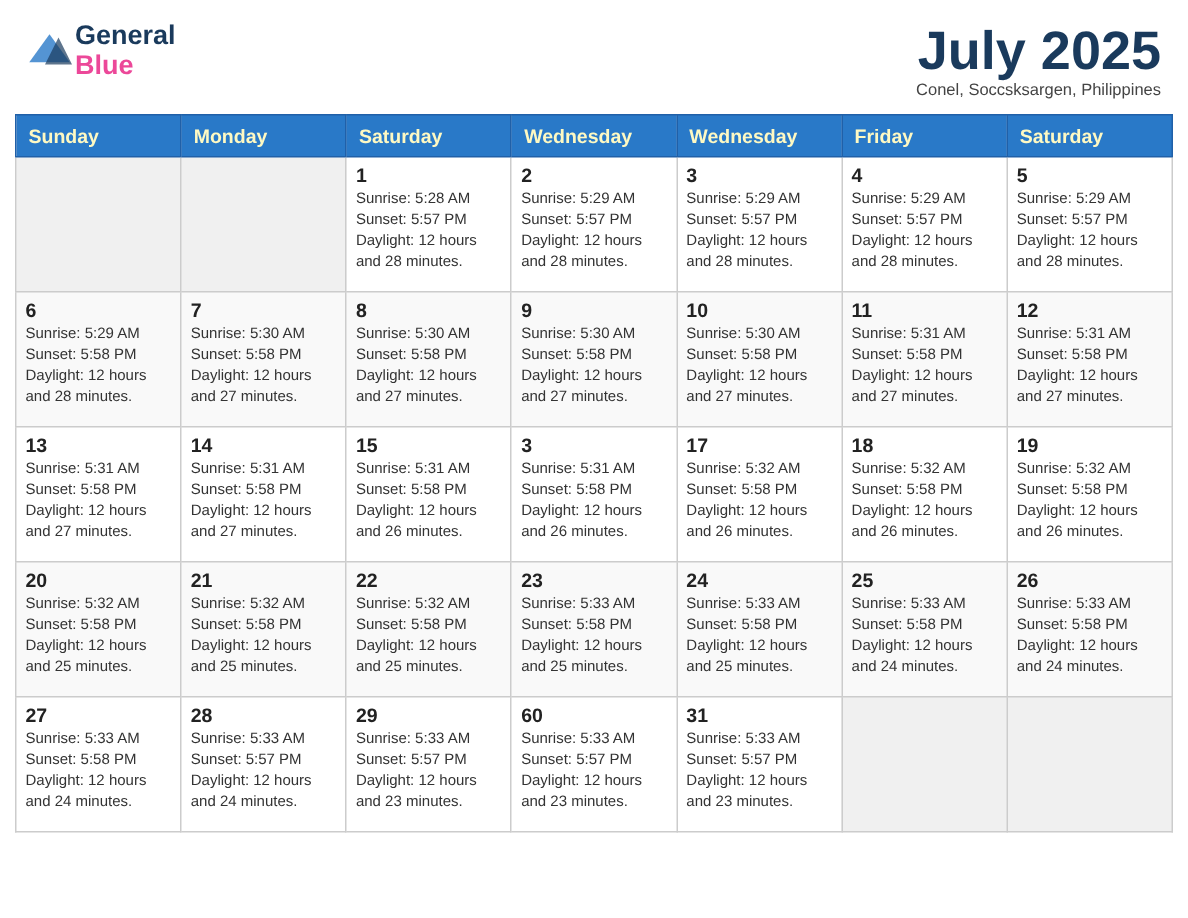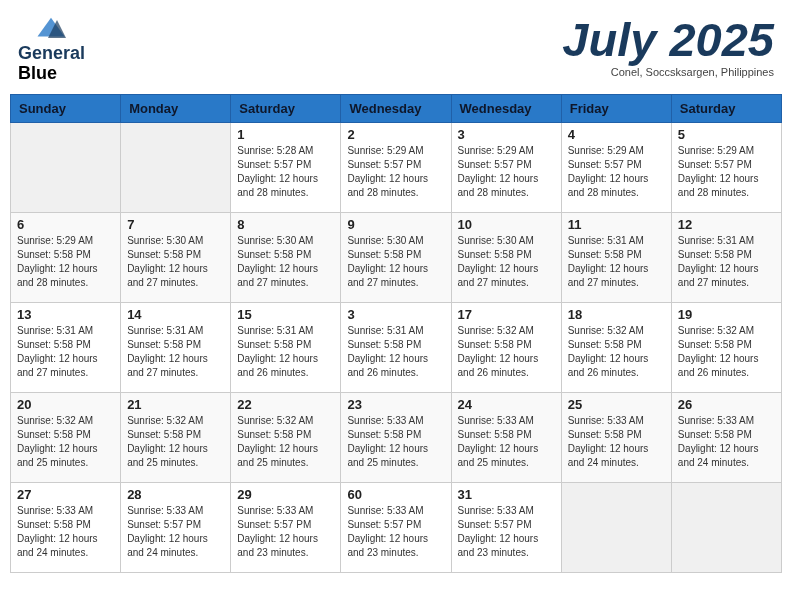--- a/index.html
+++ b/index.html
@@ -13,58 +13,56 @@
     .header {
       display: flex;
       justify-content: space-between;
       align-items: flex-start;
       margin-bottom: 6px;
       padding: 4px 8px;
     }
     .logo {
       display: flex;
       align-items: center;
-      flex-direction: column;
     }
     .logo-text {
       font-size: 18px;
       font-weight: bold;
       color: #1a3a5c;
       line-height: 1.1;
     }
     .logo-text span {
-      color: #000000;
+      color: #ec4899;
     }
     .logo-icon {
       width: 30px;
       height: 30px;
       margin-right: 2px;
     }
     .title-block {
       text-align: right;
     }
     .main-title {
-      font-size: 47px;
+      font-size: 36px;
       font-weight: bold;
       color: #1a3a5c;
       line-height: 1.1;
-      font-style: italic;
     }
     .subtitle {
       font-size: 11px;
       color: #444;
     }
     .calendar {
       width: 100%;
       border-collapse: collapse;
       border: 1px solid #ccc;
     }
     .calendar th {
       background-color: #2979c8;
-      color: #0f172a;
+      color: #fef9c3;
       font-size: 13px;
       font-weight: bold;
       text-align: left;
       padding: 6px 8px;
       border: 1px solid #2060a8;
     }
     .calendar td {
       border: 1px solid #ccc;
       vertical-align: top;
       padding: 4px 6px;

